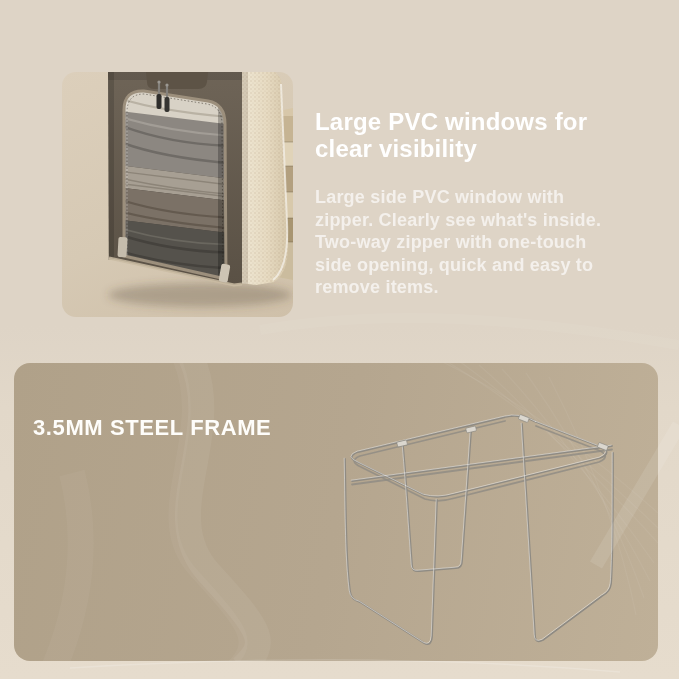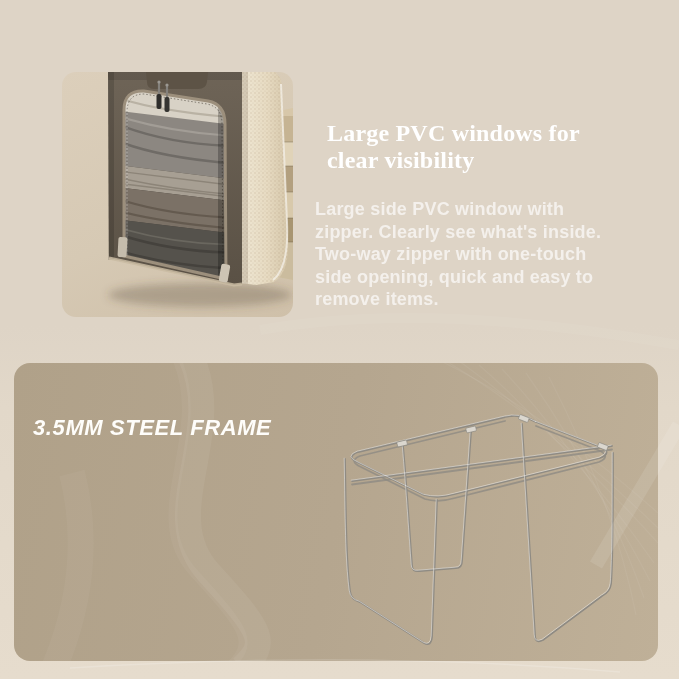--- a/index.html
+++ b/index.html
@@ -12,34 +12,33 @@
   .overlay-sheen{position:absolute;inset:0;pointer-events:none;}
 
   
   .photo-frame{
     position:absolute;left:62px;top:72px;width:231px;height:245px;
     border-radius:14px;overflow:hidden;
     background:linear-gradient(155deg,#dccfbb 0%,#d6c9b4 55%,#cfc0a9 100%);
   }
   .top-text{position:absolute;left:315px;top:108px;width:352px;}
   .top-heading{
-    margin:12px;font-size:24px;line-height:27px;font-weight:700;
-    color:#ffffff;letter-spacing:.2px;white-space:pre-line;font-family:Liberation Serif, serif;
+    margin:0;font-size:24px;line-height:27px;font-weight:700;
+    color:#ffffff;letter-spacing:.2px;white-space:pre-line;
   }
   .top-body{
     margin:24px 0 3px 0;font-size:18px;line-height:22.5px;font-weight:700;
     color:rgba(255,255,255,.66);white-space:pre-line;letter-spacing:.2px;
   }
 
   
   .panel{
     position:absolute;left:14px;top:363px;width:644px;height:298px;
     border-radius:16px;overflow:hidden;
     background:linear-gradient(100deg,#b0a189 0%,#b5a68f 50%,#bfb098 100%);
-    font-style:italic;
   }
   .panel-texture{position:absolute;inset:0;pointer-events:none;}
   .panel-heading{
     position:absolute;left:19px;top:52px;margin:0;
     font-size:22px;font-weight:700;letter-spacing:.6px;color:#fefdfa;
   }
   .panel-body{
     position:absolute;left:19px;top:92px;margin:0;width:330px;
     font-size:17.5px;line-height:22px;font-weight:700;
     color:#f9f6ef;white-space:pre-line;letter-spacing:.1px;

